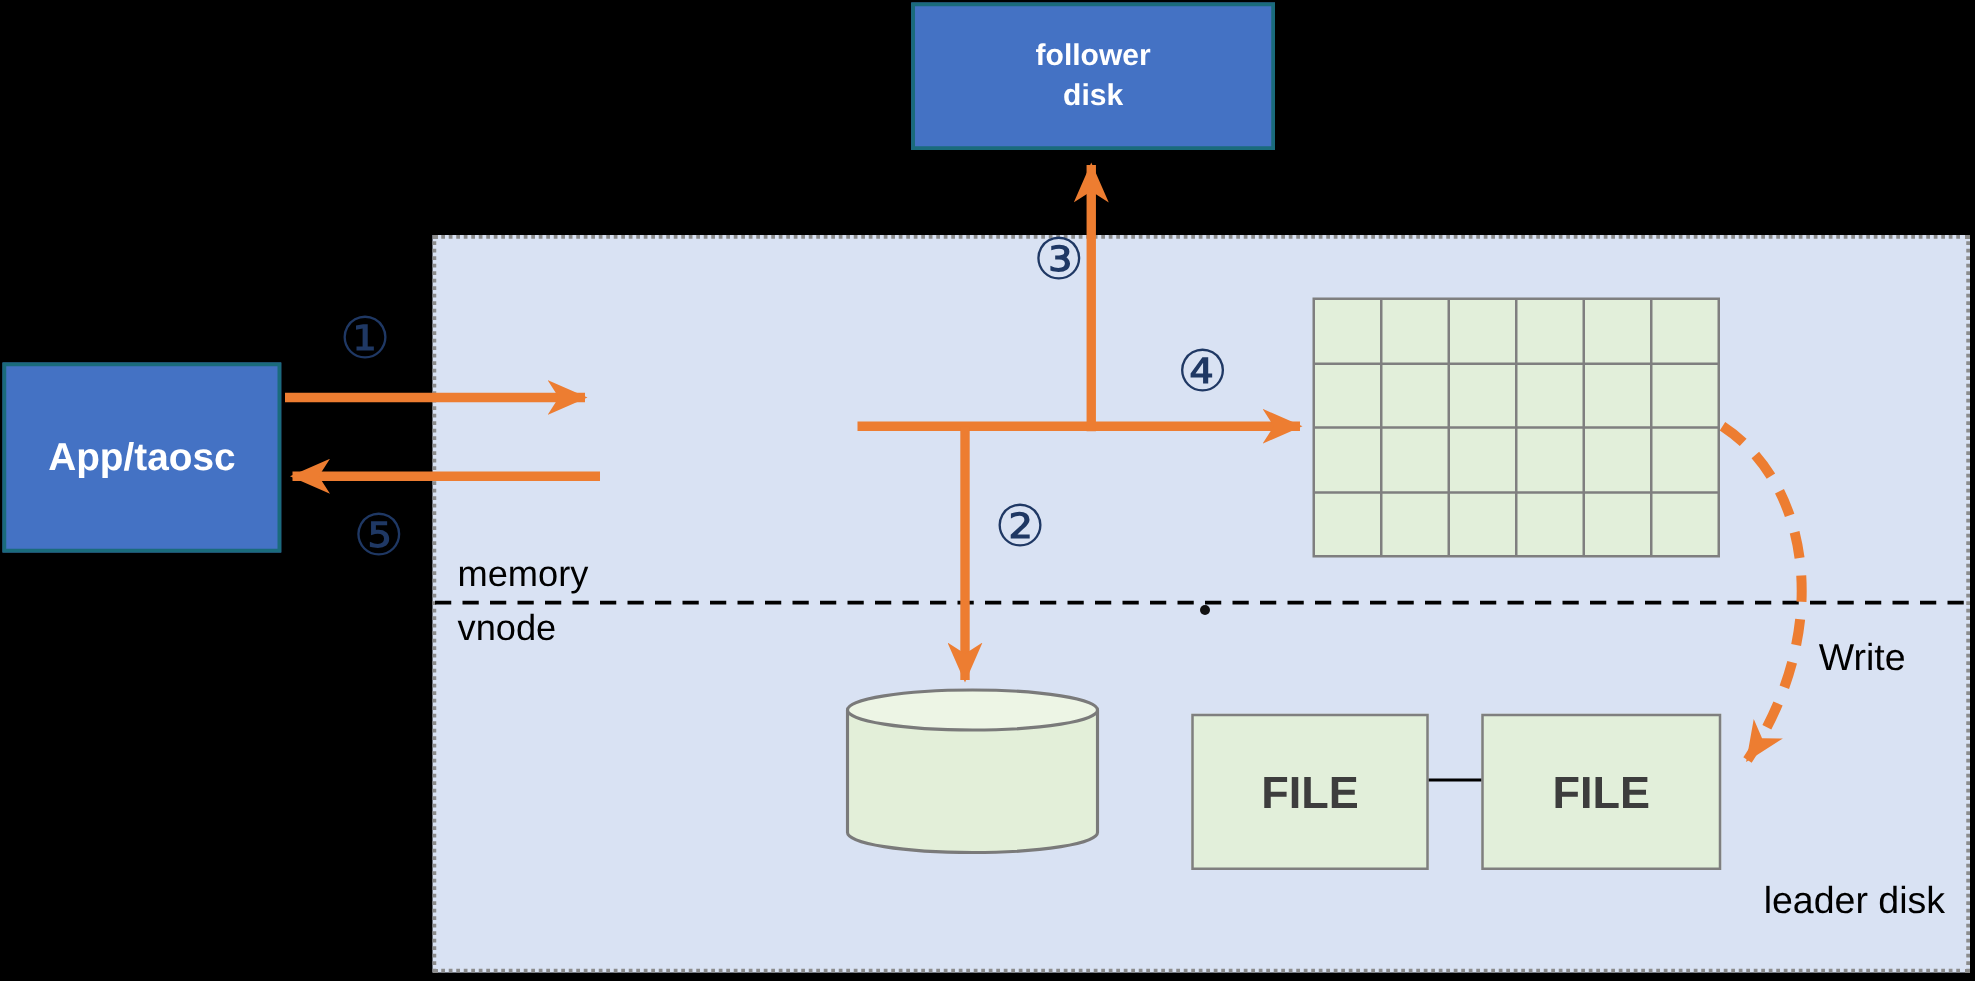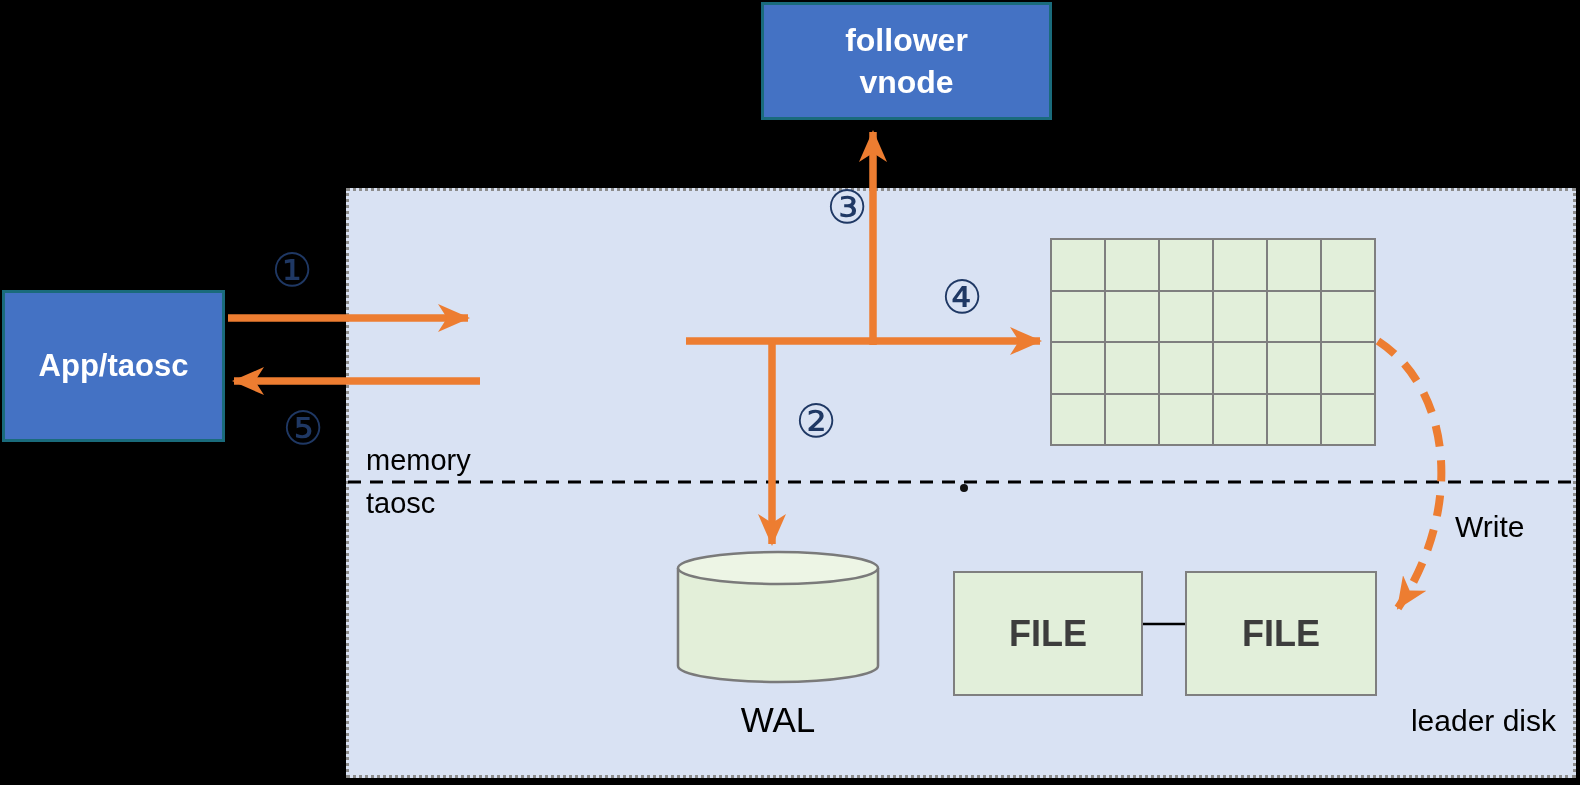--- a/index.html
+++ b/index.html
@@ -9,21 +9,21 @@
   }
   .container{
     position:absolute;left:346px;top:188px;width:1230px;height:590px;
     background:#D9E2F3;border:3px dotted #8C8C8C;box-sizing:border-box;
   }
   .node-blue{
     position:absolute;background:#4472C4;border:3px solid #1A6B7C;box-sizing:border-box;
     display:flex;flex-direction:column;align-items:center;justify-content:center;
     color:#FFFFFF;font-weight:bold;text-align:center;
   }
-  .follower{left:729px;top:2px;width:291px;height:118px;font-size:32px;line-height:1.32;margin-left:32px;}
+  .follower{left:729px;top:2px;width:291px;height:118px;font-size:24px;line-height:1.32;}
   .app{left:2px;top:290px;width:223px;height:152px;font-size:31px;}
   .write-circle{
     position:absolute;left:475px;top:250px;width:212px;height:192px;border-radius:50%;
     background:#E3EFD9;border:2.5px solid #808080;box-sizing:border-box;
     display:flex;align-items:center;justify-content:center;
     color:#3D3D3D;font-weight:bold;font-size:40px;
   }
   .mem-grid{
     position:absolute;left:1050px;top:238px;width:326px;height:208px;
     background:#7F7F7F;display:grid;gap:2px;padding:2px;box-sizing:border-box;
@@ -58,21 +58,21 @@
 </style>
 </head>
 <body>
 
 <div class="canvas">
 
   <div class="container"></div>
 
   <div class="node-blue follower">
     <span>follower</span>
-    <span>vnode</span>
+    <span>disk</span>
   </div>
 
   <div class="node-blue app">
     <span>App/taosc</span>
   </div>
 
 
   <div class="mem-grid" style="grid-template-columns: repeat(6, 1fr); grid-template-rows: repeat(4, 1fr);">
       <div class="cell"></div>
       <div class="cell"></div>
@@ -106,22 +106,21 @@
   </svg>
 
   <div class="file-box file1">
     <span>FILE</span>
   </div>
   <div class="file-box file2">
     <span>FILE</span>
   </div>
 
   <div class="lbl lbl-memory">memory</div>
-  <div class="lbl lbl-disk">taosc</div>
-  <div class="lbl lbl-wal">WAL</div>
+  <div class="lbl lbl-disk">vnode</div>
   <div class="lbl lbl-leader">leader disk</div>
   <div class="lbl lbl-flush">Write</div>
 
   <div class="step s1">①</div>
   <div class="step s2">②</div>
   <div class="step s3">③</div>
   <div class="step s4">④</div>
   <div class="step s5">⑤</div>
 
   <div class="dot-artifact"></div>

